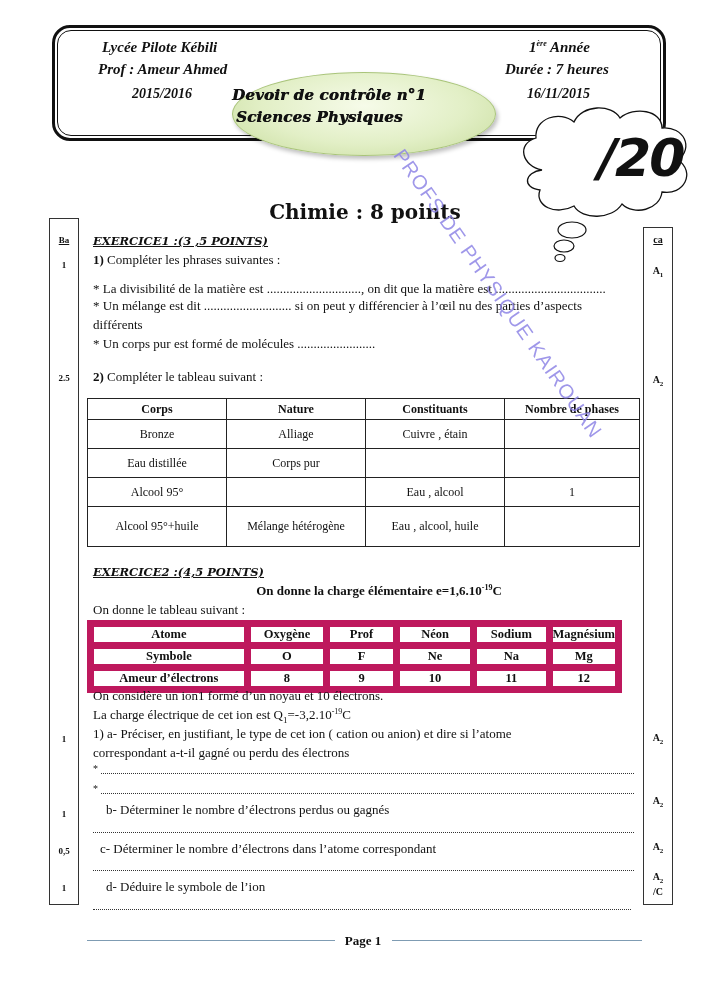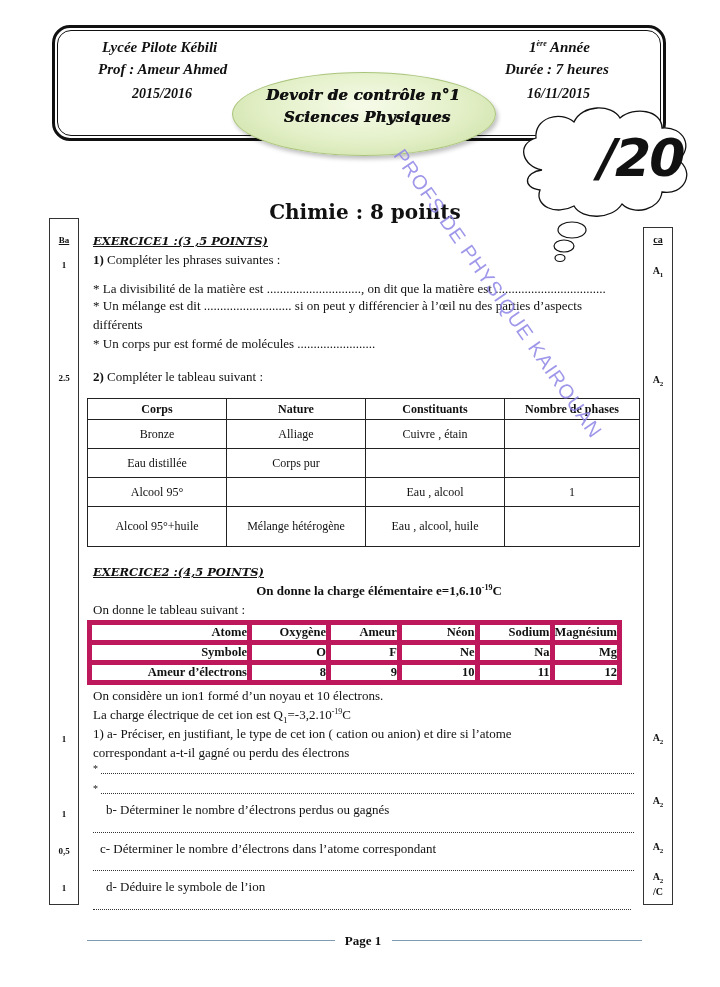--- a/index.html
+++ b/index.html
@@ -9,21 +9,21 @@
 
   
   .hdr-outer { left:52px; top:25px; width:614px; height:116px; border:3px solid #111; border-radius:18px; box-sizing:border-box; }
   .hdr-inner { left:57px; top:30px; width:604px; height:106px; border:1.5px solid #111; border-radius:14px; box-sizing:border-box; }
   .hdr-text { font-family:"Liberation Serif", serif; font-style:italic; font-weight:bold; font-size:15px; }
   .hdr-text sup { font-size:8px; }
   .ellipse { left:232px; top:72px; width:262px; height:82px; border-radius:50%;
              background:radial-gradient(ellipse at 50% 40%, #f6fbe9 0%, #e2efc6 55%, #c7dc9c 100%);
              border:1px solid #a9c47a; box-shadow:2px 3px 4px rgba(0,0,0,0.25); }
   .ell-title { font-family:"DejaVu Serif", serif; font-style:italic; font-weight:bold; font-size:15px; letter-spacing:0.2px;
-               text-shadow:0.6px 0 0 #111; width:262px; text-align:center; }
+               text-shadow:0.6px 0 0 #111; width:262px; text-align:left; }
 
   
   .cloud { left:512px; top:100px; }
   .score { left:598px; top:128px; font-family:"DejaVu Sans", sans-serif; font-weight:bold; font-style:italic; font-size:52px; letter-spacing:-2px;text-align:center; }
 
   
   .watermark { left:398px; top:140px; transform:rotate(55deg); transform-origin:left center;
                font-family:"Liberation Sans", sans-serif; font-size:20px; color:#8f86e6; letter-spacing:1px; white-space:nowrap; opacity:0.85; }
 
   .section-title { left:0; width:730px; top:200px; text-align:center; font-family:"DejaVu Serif", serif; font-weight:bold; font-size:20px; }
@@ -41,21 +41,21 @@
   .bold { font-weight:bold; }
 
   
   table.t1 { position:absolute; left:87px; top:398px; width:553px; border-collapse:collapse; font-family:"Liberation Serif", serif; font-size:12px; }
   table.t1 td, table.t1 th { border:1px solid #222; text-align:center; padding:0; }
   table.t1 th { height:20px; font-weight:bold; }
   table.t1 td { font-weight:normal; }
 
   
   table.t2 { position:absolute; left:87px; top:620px; width:535px; border-collapse:collapse; font-family:"Liberation Serif", serif; font-size:12.5px; font-weight:bold; }
-  table.t2 td { border:5px solid #be185d; text-align:right; height:15px; padding:0; line-height:15px; }
+  table.t2 td { border:7px solid #be185d; text-align:center; height:15px; padding:0; line-height:15px; }
 
   .dots { border-bottom:1px dotted #333; height:0; }
 
   .footer-line { top:940px; height:1px; background:#7f9cb3; }
   .footer-text { left:0; width:726px; top:933px; text-align:center; font-family:"Liberation Serif", serif; font-weight:bold; font-size:13px; }
 </style>
 </head>
 <body>
 
 <div class="abs hdr-outer"></div>
@@ -157,21 +157,21 @@
 <div class="abs body-text bold" style="left:0; width:758px; text-align:center; top:583px;">
   <span>On donne la charge élémentaire e=1,6.10</span><sup style="font-size:8px">-19</sup><span>C</span>
 </div>
 <div class="abs body-text" style="left:93px; top:602px;">On donne le tableau suivant :</div>
 
 <table class="t2">
   <tbody>
       <tr>
     <td style="width:162px">Atome</td>
     <td style="width:76px">Oxygène</td>
-    <td style="width:68px">Ameur</td>
+    <td style="width:68px">Prof</td>
     <td style="width:76px">Néon</td>
     <td style="width:72px">Sodium</td>
     <td>Magnésium</td>
   </tr>
   <tr>
     <td>Symbole</td>
     <td>O</td>
     <td>F</td>
     <td>Ne</td>
     <td>Na</td>

